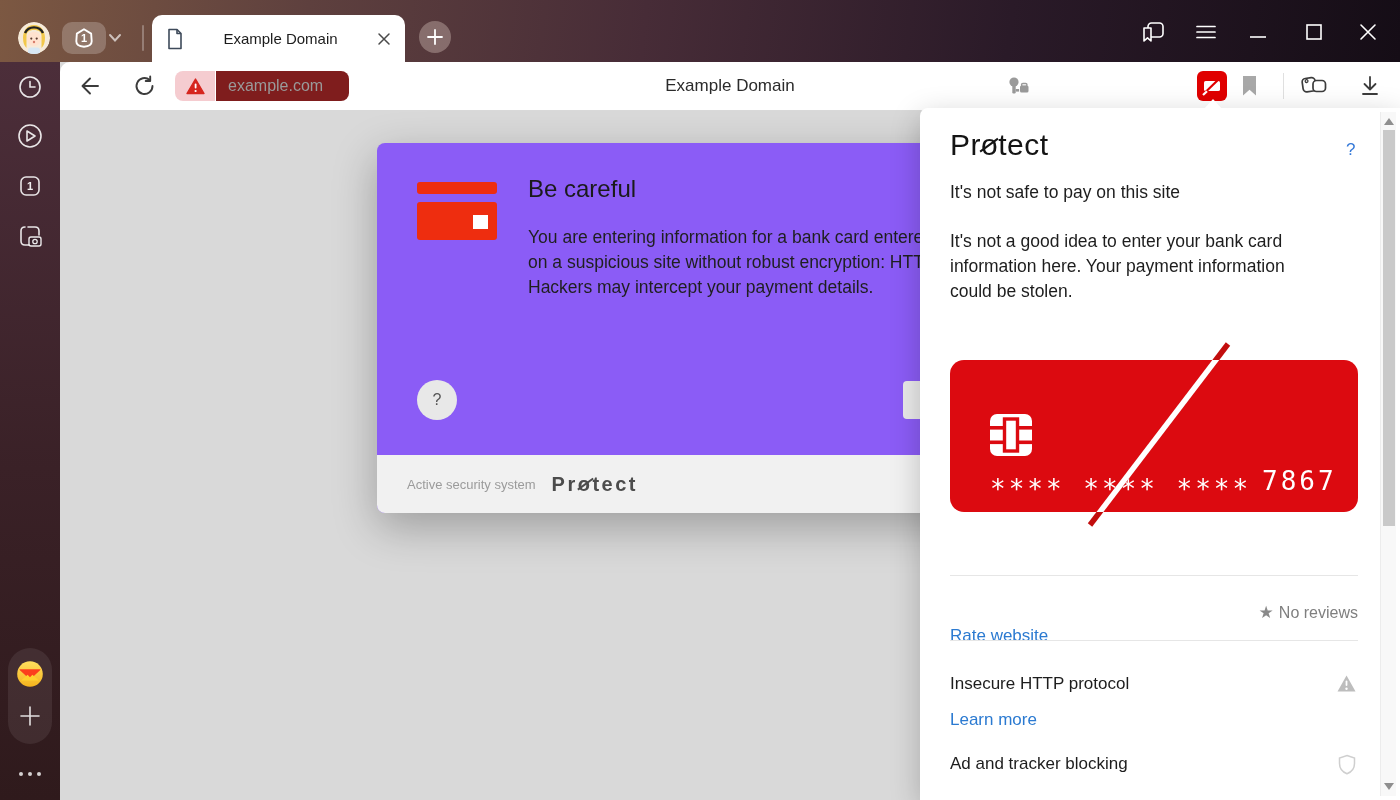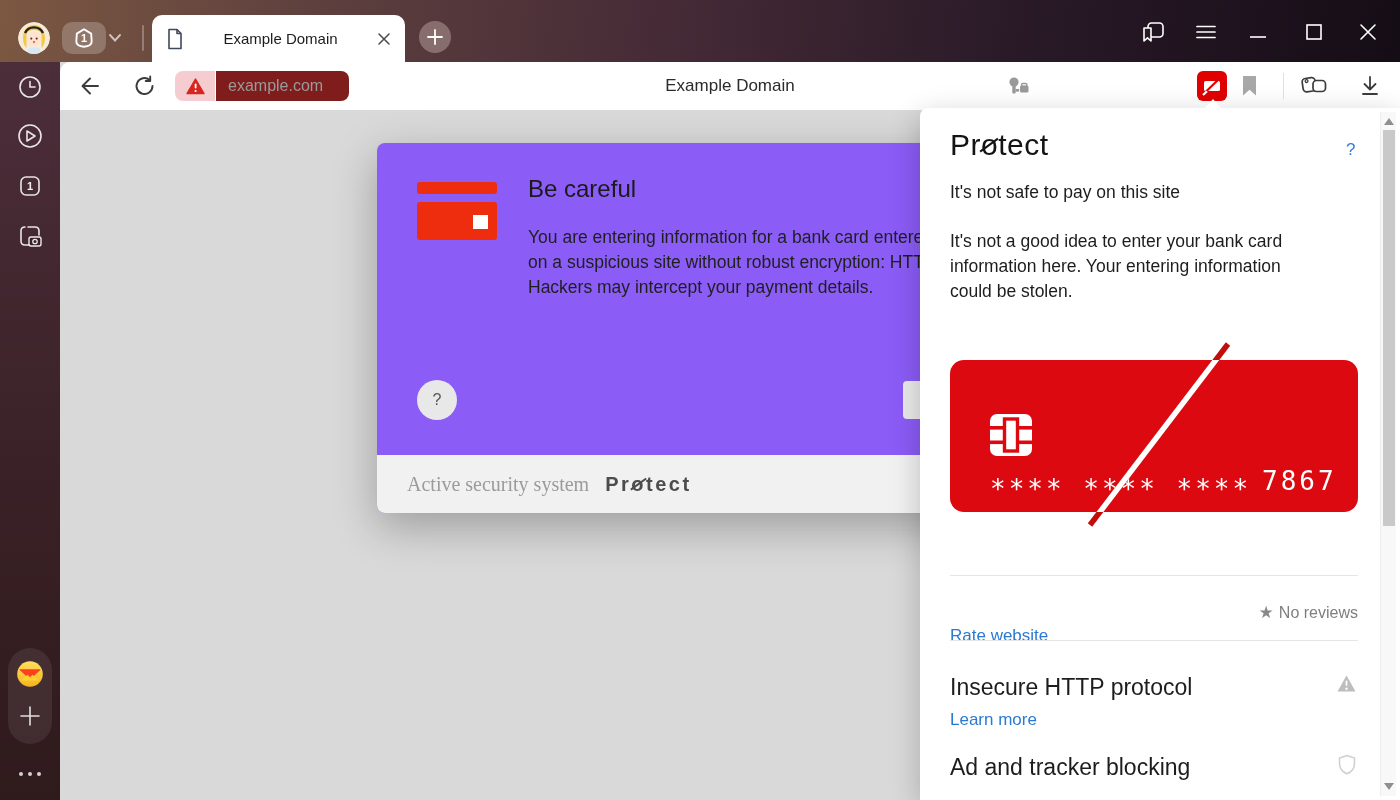--- a/index.html
+++ b/index.html
@@ -50,21 +50,21 @@
   #dialog .abs { position:absolute; }
   #dlg-title { left:151px; top:32px; font-size:24px; color:#1a1a1a; }
   .dlg-line { left:151px; font-size:17.5px; color:#1f1f1f; white-space:nowrap; }
   #dlg-help { left:40px; top:237px; width:40px; height:40px; border-radius:50%; background:#e8e8e8;
     display:flex; align-items:center; justify-content:center; font-size:16px; color:#555; cursor:pointer; }
   #dlg-close-tab { left:375px; top:238px; width:140px; height:38px; border-radius:4px; background:#ffcc00; border:none;
     font-size:17px; color:#212121; font-family:inherit; cursor:pointer; }
   #dlg-secondary { left:526px; top:238px; width:120px; height:38px; border-radius:4px; background:#eaeaea; border:none; cursor:pointer; }
   #dlg-footer { left:0; top:312px; width:650px; height:58px; background:#f1f1f1; border-radius:0 0 8px 8px;
     display:flex; align-items:center; padding-left:30px; gap:16px; }
-  #dlg-footer .prefix { font-size:20px; color:#9b9b9b;font-family:Liberation Serif, serif; }
+  #dlg-footer .prefix { font-size:13px; color:#9b9b9b; }
   .protect-logo { color:#4c4c4c; font-size:20px; font-weight:bold; letter-spacing:2.5px; }
   .slash-o { position:relative; display:inline-block; }
   .slash-o::after { content:""; position:absolute; left:-15%; right:-15%; top:47%; height:0;
     border-top:2px solid currentColor; transform:rotate(-36deg); }
 
   
   #panel { left:920px; top:108px; width:480px; height:692px; background:#fff;
     box-shadow:0 8px 30px rgba(0,0,0,0.22); border-radius:8px 0 0 0; z-index:50; }
   #panel .abs { position:absolute; }
   #panel-notch { left:1204px; top:99px; width:0; height:0; border-left:9px solid transparent;
@@ -72,21 +72,21 @@
   #panel-logo { left:30px; top:20px; font-size:30px; color:#141414; letter-spacing:0.5px; }
   #panel-logo .slash-o::after { border-top-width:2.5px; }
   #panel-help { left:426px; top:32px; font-size:17px; color:#3579d8; cursor:pointer; }
   #panel-headline { left:30px; top:74px; font-size:17.5px; color:#1d1d1d; }
   .panel-line { left:30px; font-size:17.5px; color:#1d1d1d; white-space:nowrap; }
   .panel-divider { left:30px; width:408px; height:1px; background:#e6e6e6; }
   .blue-link { color:#2b7ad1; font-size:17px; cursor:pointer; }
   #reviews { left:0; top:494px; width:438px; display:flex; justify-content:flex-end; align-items:center; gap:5px;
     color:#7f7f7f; font-size:16px; }
   #reviews .star { color:#8a8a8a; font-size:17px; }
-  .row-title { left:30px; font-size:23px; color:#1d1d1d; }
+  .row-title { left:30px; font-size:17px; color:#1d1d1d; }
 
   
   #scrollbar { left:460px; top:4px; width:16px; height:684px; background:#f8f8f8; border-left:1px solid #ececec; }
   #sb-thumb { position:absolute; left:2px; top:18px; width:12px; height:396px; background:#c9c9c9; cursor:pointer; }
   .sb-arrow { position:absolute; left:3px; width:0; height:0; border-left:5px solid transparent; border-right:5px solid transparent; cursor:pointer; }
   #sb-up { top:6px; border-bottom:7px solid #8f8f8f; }
   #sb-down { bottom:6px; border-top:7px solid #8f8f8f; }
 
   svg { display:block; }
 </style>
@@ -303,21 +303,21 @@
       <span class="protect-logo"><span>Pr</span><span class="slash-o">o</span><span>tect</span></span>
     </div>
   </div>
 
   <div id="panel-notch" class="abs"></div>
   <div id="panel" class="abs">
     <div id="panel-logo" class="abs"><span>Pr</span><span class="slash-o">o</span><span>tect</span></div>
     <div id="panel-help" class="abs">?</div>
     <div id="panel-headline" class="abs">It's not safe to pay on this site</div>
     <div class="panel-line abs" style="top:123px;">It's not a good idea to enter your bank card</div>
-    <div class="panel-line abs" style="top:148px;">information here. Your entering information</div>
+    <div class="panel-line abs" style="top:148px;">information here. Your payment information</div>
     <div class="panel-line abs" style="top:173px;">could be stolen.</div>
 
     <div class="abs" style="left:30px; top:238px;">
       <svg width="408" height="190" viewBox="0 0 408 190" style="overflow:visible;">
         <defs>
             <clipPath id="cardclip">
               <rect x="0" y="14" width="408" height="152" rx="14"></rect>
             </clipPath>
           </defs>
         <rect x="0" y="14" width="408" height="152" rx="14" fill="#dc0a10"></rect>

